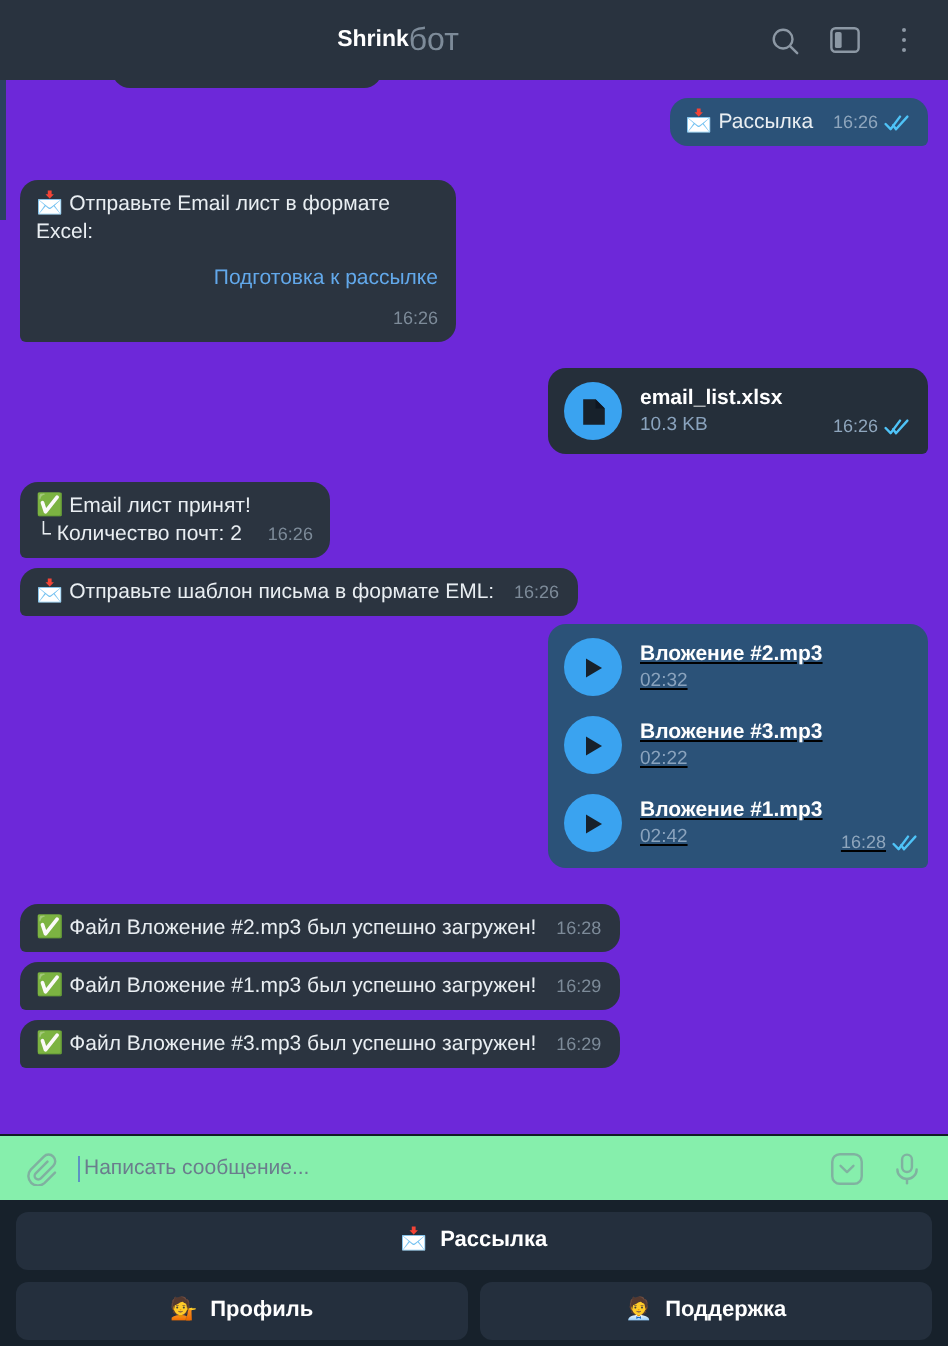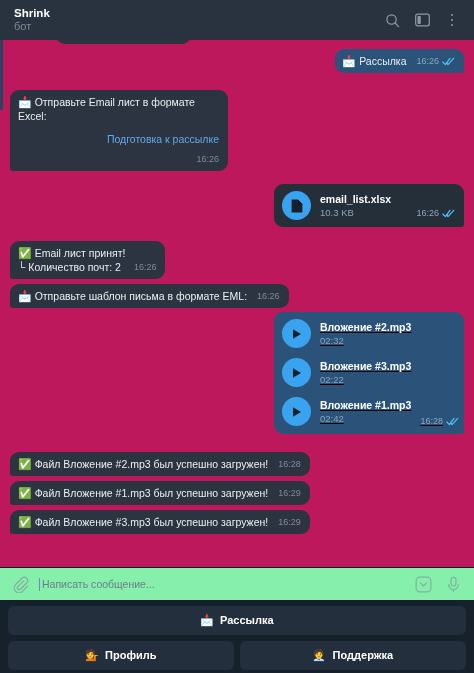--- a/index.html
+++ b/index.html
@@ -10,33 +10,33 @@
     overflow: hidden;
   }
   #app { position: relative; width: 474px; height: 673px; background: #0e1621; }
 
   
   .header {
     position: absolute; top: 0; left: 0; width: 474px; height: 40px;
     background: #29333f; display: flex; align-items: center;
     padding: 0 10px 0 14px; z-index: 20;
   }
-  .header-titles { display: flex; flex-direction: column; justify-content: center; flex: 1; }
+  .header-titles { display: flex; justify-content: center; flex: 1; }
   .chat-title { color: #ffffff; font-size: 11.5px; font-weight: bold; line-height: 13px; }
-  .chat-sub { color: #7d8b99; font-size: 11px; line-height: 13px; }
+  .chat-sub { color: #7d8b99; font-size: 16px; line-height: 13px; }
   .header-icons { display: flex; align-items: center; gap: 14px; padding-right: 4px; }
   .hicon { width: 16px; height: 16px; opacity: .75; display: flex; align-items: center; justify-content: center; cursor: pointer; }
   .hicon svg { display: block; }
   .dots { display: flex; flex-direction: column; gap: 2.5px; align-items: center; }
   .dots i { width: 2.5px; height: 2.5px; border-radius: 50%; background: #aebac6; display: block; }
 
   
   .chat {
     position: absolute; top: 40px; left: 0; width: 474px; height: 527px;
-    background: #be185d; overflow: hidden; padding: 0 10px;
+    background: #6d28d9; overflow: hidden; padding: 0 10px;
   }
   .left-accent {
     position: absolute; left: 0; top: 40px; width: 3px; height: 70px;
     background: #2b4260; z-index: 15;
   }
   .row { display: flex; width: 100%; margin-bottom: 4px; }
   .row.in  { justify-content: flex-start; }
   .row.out { justify-content: flex-end; }
 
   .bubble {

